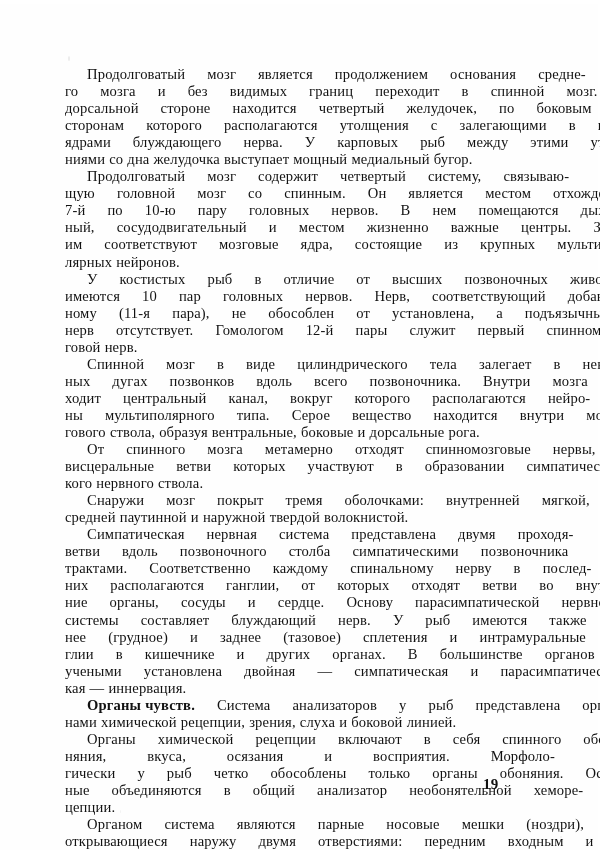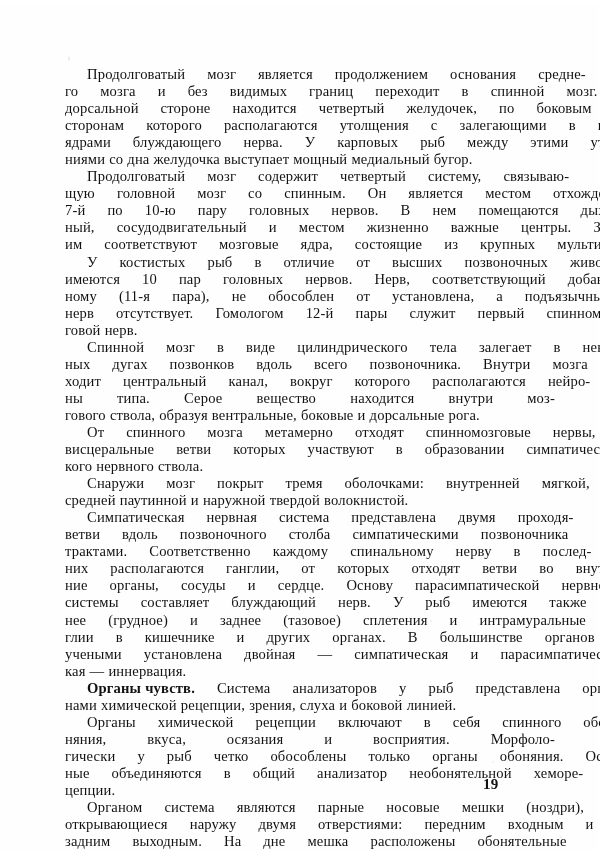--- a/index.html
+++ b/index.html
@@ -205,20 +205,21 @@
         <span class="ln j">
           <span>им</span>
           <span>соответствуют</span>
           <span>мозговые</span>
           <span>ядра,</span>
           <span>состоящие</span>
           <span>из</span>
           <span>крупных</span>
           <span>мультипо-</span>
         </span>
+        <span class="ln">лярных нейронов.</span>
       </p>
       <p class="para">
         <span class="ln j indent">
           <span>У</span>
           <span>костистых</span>
           <span>рыб</span>
           <span>в</span>
           <span>отличие</span>
           <span>от</span>
           <span>высших</span>
@@ -285,20 +286,21 @@
           <span>ходит</span>
           <span>центральный</span>
           <span>канал,</span>
           <span>вокруг</span>
           <span>которого</span>
           <span>располагаются</span>
           <span>нейро-</span>
         </span>
         <span class="ln j">
           <span>ны</span>
+          <span>мультиполярного</span>
           <span>типа.</span>
           <span>Серое</span>
           <span>вещество</span>
           <span>находится</span>
           <span>внутри</span>
           <span>моз-</span>
         </span>
         <span class="ln">гового ствола, образуя вентральные, боковые и дорсальные рога.</span>
       </p>
       <p class="para">

